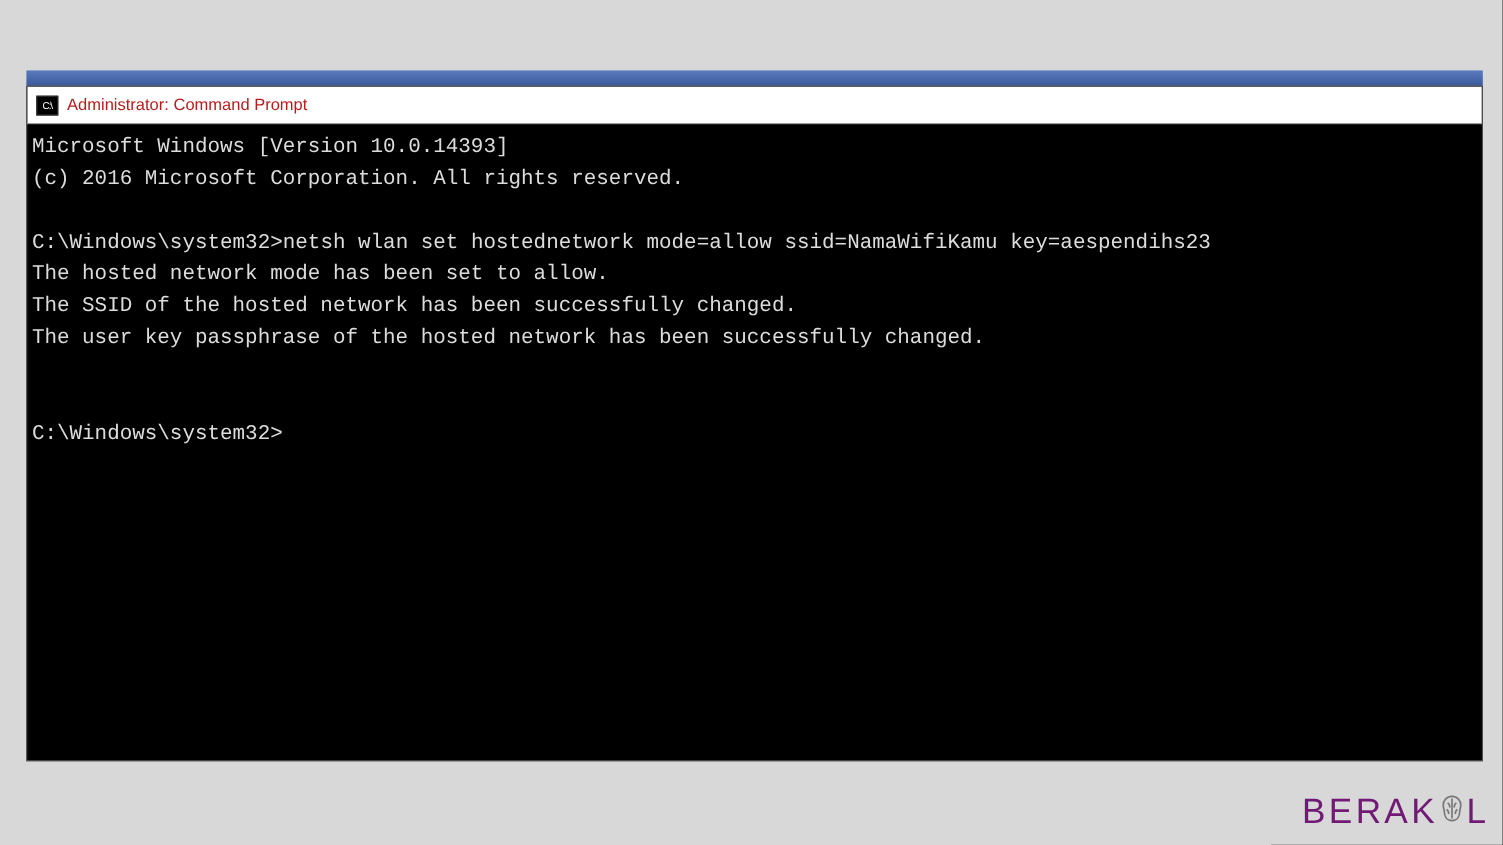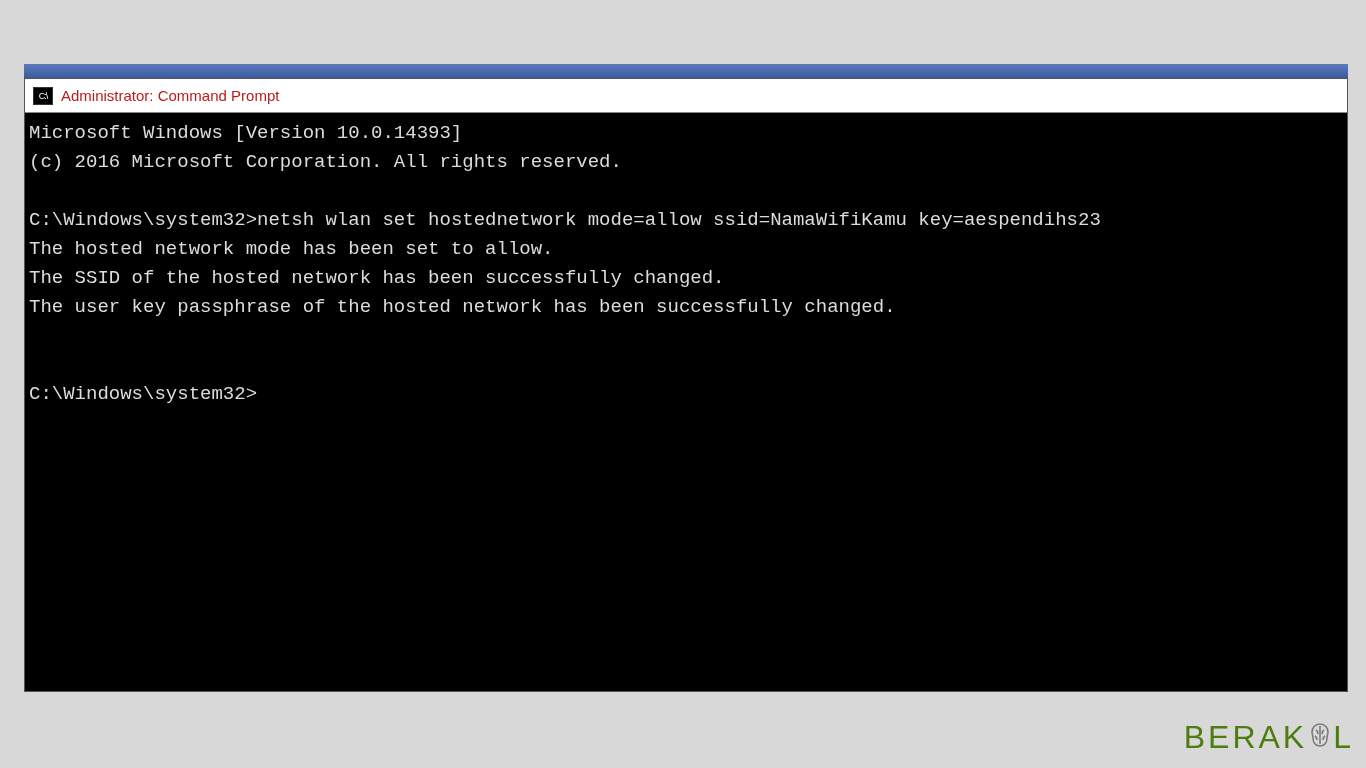--- a/index.html
+++ b/index.html
@@ -68,21 +68,21 @@
       top: 64px;
       width: 1324px;
       height: 14px;
       background: #4060a0;
       background: linear-gradient(to bottom, #5b7bc0, #3a5a9a);
     }
     .watermark {
       position: absolute;
       right: 12px;
       bottom: 10px;
-      color: #4d7c0f;
+      color: #701a75;
       font-family: 'Segoe UI', Arial, sans-serif;
       font-size: 32px;
       letter-spacing: 3px;
       font-weight: 300;
     }
     .watermark .brain {
       display: inline-block;
       vertical-align: middle;
     }
   </style>

